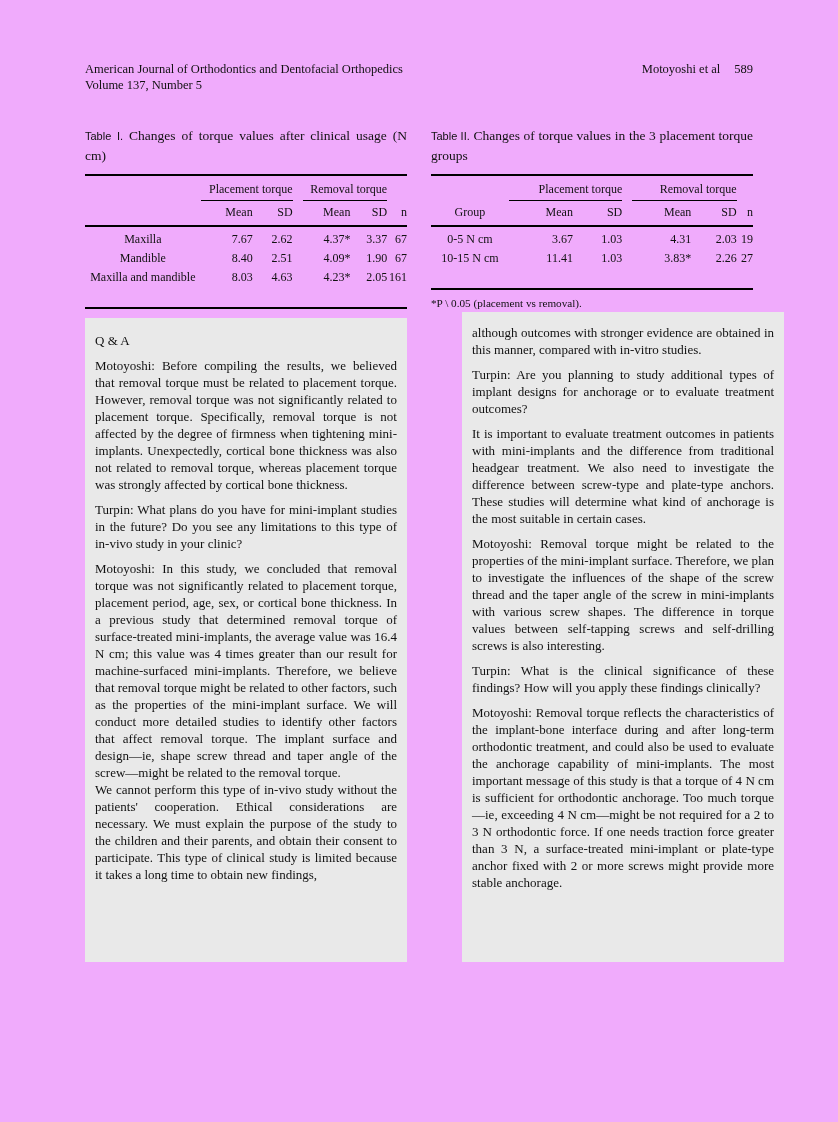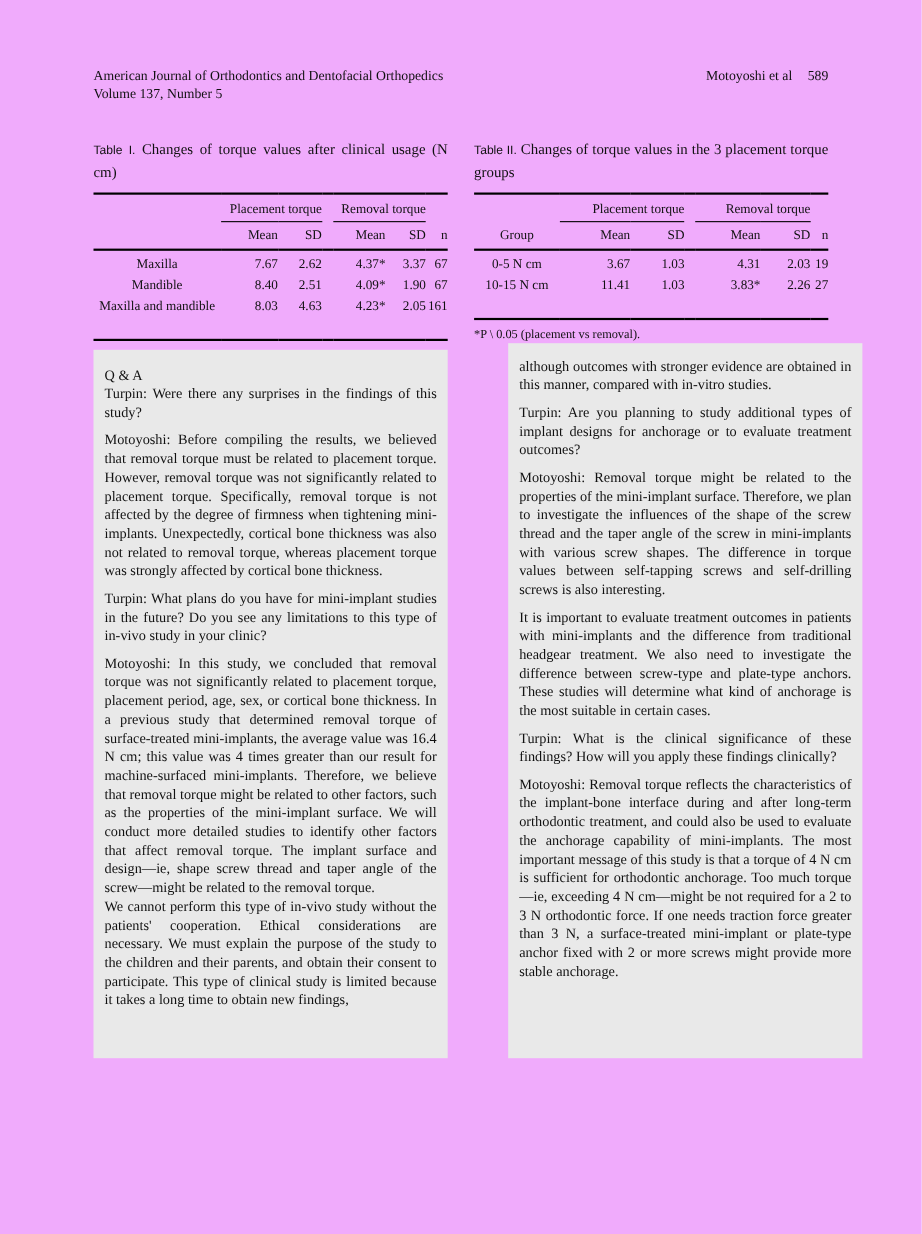--- a/index.html
+++ b/index.html
@@ -179,29 +179,28 @@
           <td class="num">2.26</td>
           <td class="num">27</td>
         </tr>
       </tbody>
     </table>
     <p class="footnote">*P \ 0.05 (placement vs removal).</p>
   </section>
 
   <div class="qa-box qa-left">
     <p class="qa-heading">Q &amp; A</p>
-    <p class="qa-p tight">Turpin: Were there any surprises in the findings of this study?</p>
     <p class="qa-p">Motoyoshi: Before compiling the results, we believed that removal torque must be related to placement torque. However, removal torque was not significantly related to placement torque. Specifically, removal torque is not affected by the degree of firmness when tightening mini-implants. Unexpectedly, cortical bone thickness was also not related to removal torque, whereas placement torque was strongly affected by cortical bone thickness.</p>
     <p class="qa-p">Turpin: What plans do you have for mini-implant studies in the future? Do you see any limitations to this type of in-vivo study in your clinic?</p>
     <p class="qa-p">Motoyoshi: In this study, we concluded that removal torque was not significantly related to placement torque, placement period, age, sex, or cortical bone thickness. In a previous study that determined removal torque of surface-treated mini-implants, the average value was 16.4 N cm; this value was 4 times greater than our result for machine-surfaced mini-implants. Therefore, we believe that removal torque might be related to other factors, such as the properties of the mini-implant surface. We will conduct more detailed studies to identify other factors that affect removal torque. The implant surface and design—ie, shape screw thread and taper angle of the screw—might be related to the removal torque.</p>
     <p class="qa-p tight">We cannot perform this type of in-vivo study without the patients' cooperation. Ethical considerations are necessary. We must explain the purpose of the study to the children and their parents, and obtain their consent to participate. This type of clinical study is limited because it takes a long time to obtain new findings,</p>
   </div>
 
   <div class="qa-box qa-right">
     <p class="qa-p first">although outcomes with stronger evidence are obtained in this manner, compared with in-vitro studies.</p>
     <p class="qa-p">Turpin: Are you planning to study additional types of implant designs for anchorage or to evaluate treatment outcomes?</p>
+    <p class="qa-p">It is important to evaluate treatment outcomes in patients with mini-implants and the difference from traditional headgear treatment. We also need to investigate the difference between screw-type and plate-type anchors. These studies will determine what kind of anchorage is the most suitable in certain cases.</p>
     <p class="qa-p">Motoyoshi: Removal torque might be related to the properties of the mini-implant surface. Therefore, we plan to investigate the influences of the shape of the screw thread and the taper angle of the screw in mini-implants with various screw shapes. The difference in torque values between self-tapping screws and self-drilling screws is also interesting.</p>
-    <p class="qa-p">It is important to evaluate treatment outcomes in patients with mini-implants and the difference from traditional headgear treatment. We also need to investigate the difference between screw-type and plate-type anchors. These studies will determine what kind of anchorage is the most suitable in certain cases.</p>
     <p class="qa-p">Turpin: What is the clinical significance of these findings? How will you apply these findings clinically?</p>
     <p class="qa-p">Motoyoshi: Removal torque reflects the characteristics of the implant-bone interface during and after long-term orthodontic treatment, and could also be used to evaluate the anchorage capability of mini-implants. The most important message of this study is that a torque of 4 N cm is sufficient for orthodontic anchorage. Too much torque—ie, exceeding 4 N cm—might be not required for a 2 to 3 N orthodontic force. If one needs traction force greater than 3 N, a surface-treated mini-implant or plate-type anchor fixed with 2 or more screws might provide more stable anchorage.</p>
   </div>
 
 </div>
 
 </body></html>

